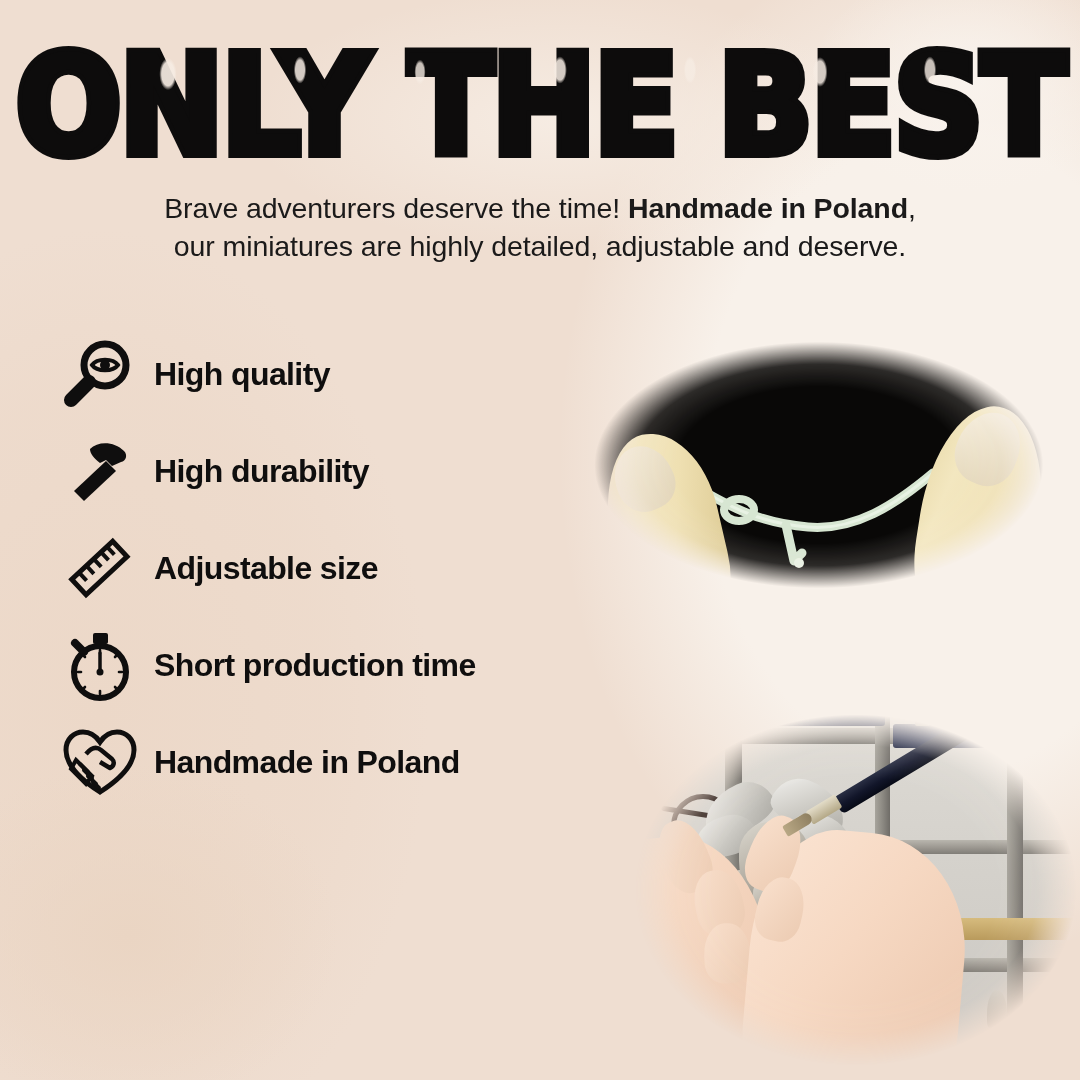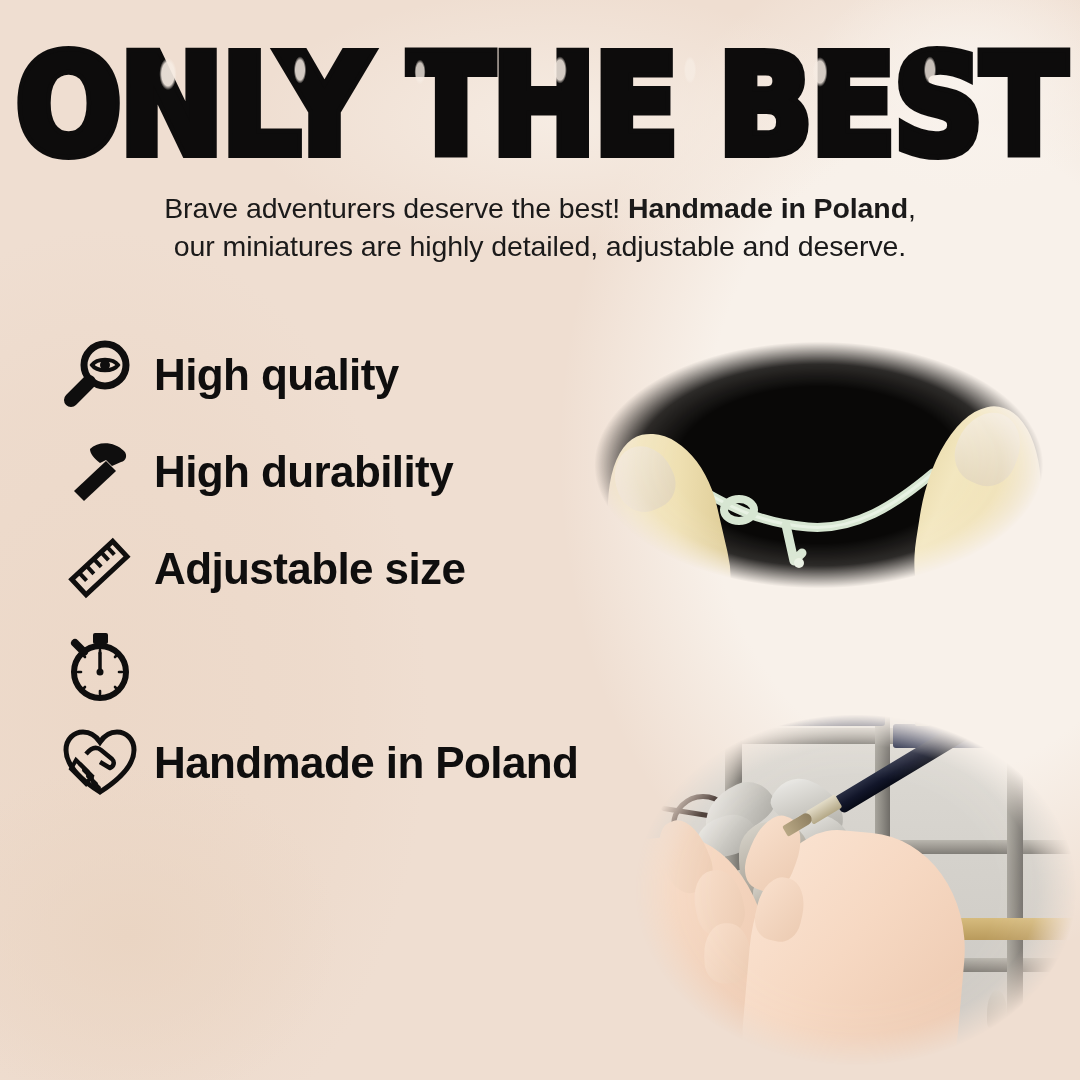--- a/index.html
+++ b/index.html
@@ -101,21 +101,21 @@
     display:flex;
     align-items:center;
   }
   .feature-icon {
     width:92px; height:78px;
     display:flex; align-items:center; justify-content:flex-start;
     flex:0 0 92px;
   }
   .feature-icon svg { display:block; overflow:visible; }
   .feature-label {
-    font-size:44px;
+    font-size:32px;
     font-weight:700;
     color:#0f0e0e;
     letter-spacing:-0.6px;
     white-space:nowrap;
   }
 
   
   .photo { position:absolute; overflow:hidden; }
 
   .photo-top { top:300px; left:525px; width:565px; height:330px; }
@@ -381,21 +381,21 @@
       <div class="brush-shaft" style="left:252px; top:68px;"></div>
       <div class="brush-ferrule" style="left:232px; top:112px;"></div>
       <div class="brush-tip" style="left:208px; top:128px;"></div>
     </div>
   </div>
 
   <div class="headline">ONLY THE BEST</div>
   <div class="headline-gloss"></div>
 
   <div class="subtitle">
-    <span>Brave adventurers deserve the best! </span><b>Handmade in Poland</b><span>,</span><br>
+    <span>Brave adventurers deserve the time! </span><b>Handmade in Poland</b><span>,</span><br>
     <span>our miniatures are highly detailed, adjustable and deserve.</span>
   </div>
 
   <div class="features">
 
     <div class="feature">
       <span class="feature-icon">
         <svg width="74" height="74" viewBox="0 0 74 74">
           <circle cx="43" cy="27" r="21" fill="none" stroke="#0f0e0e" stroke-width="7"></circle>
           <path d="M27,44 L9,62" stroke="#0f0e0e" stroke-width="14" stroke-linecap="round"></path>
@@ -443,20 +443,21 @@
               <path d="M55,26 L53,28"></path>
               <path d="M60,43 L57,43"></path>
             <path d="M55,60 L53,58"></path>
               <path d="M38,65 L38,62"></path>
               <path d="M21,60 L23,58"></path>
             <path d="M16,43 L19,43"></path>
               <path d="M21,26 L23,28"></path>
           </g>
         </svg>
       </span>
+      <span class="feature-label">Short production time</span>
     </div>
 
     <div class="feature">
       <span class="feature-icon">
         <svg width="76" height="74" viewBox="0 0 76 74">
           <path d="M38,66 C10,48 4,34 4,24 C4,13 12,6 21,6 C28,6 34,10 38,16
                    C42,10 48,6 55,6 C64,6 72,13 72,24 C72,34 66,48 38,66 Z" fill="none" stroke="#0f0e0e" stroke-width="5"></path>
           <path d="M24,28 C29,22 34,20 39,24 L50,33 C53,36 52,40 48,42 L38,36" fill="none" stroke="#0f0e0e" stroke-width="4.5" stroke-linejoin="round"></path>
           <g stroke="#0f0e0e" stroke-width="4" stroke-linecap="round">
             <path d="M18,38 L26,46"></path>

